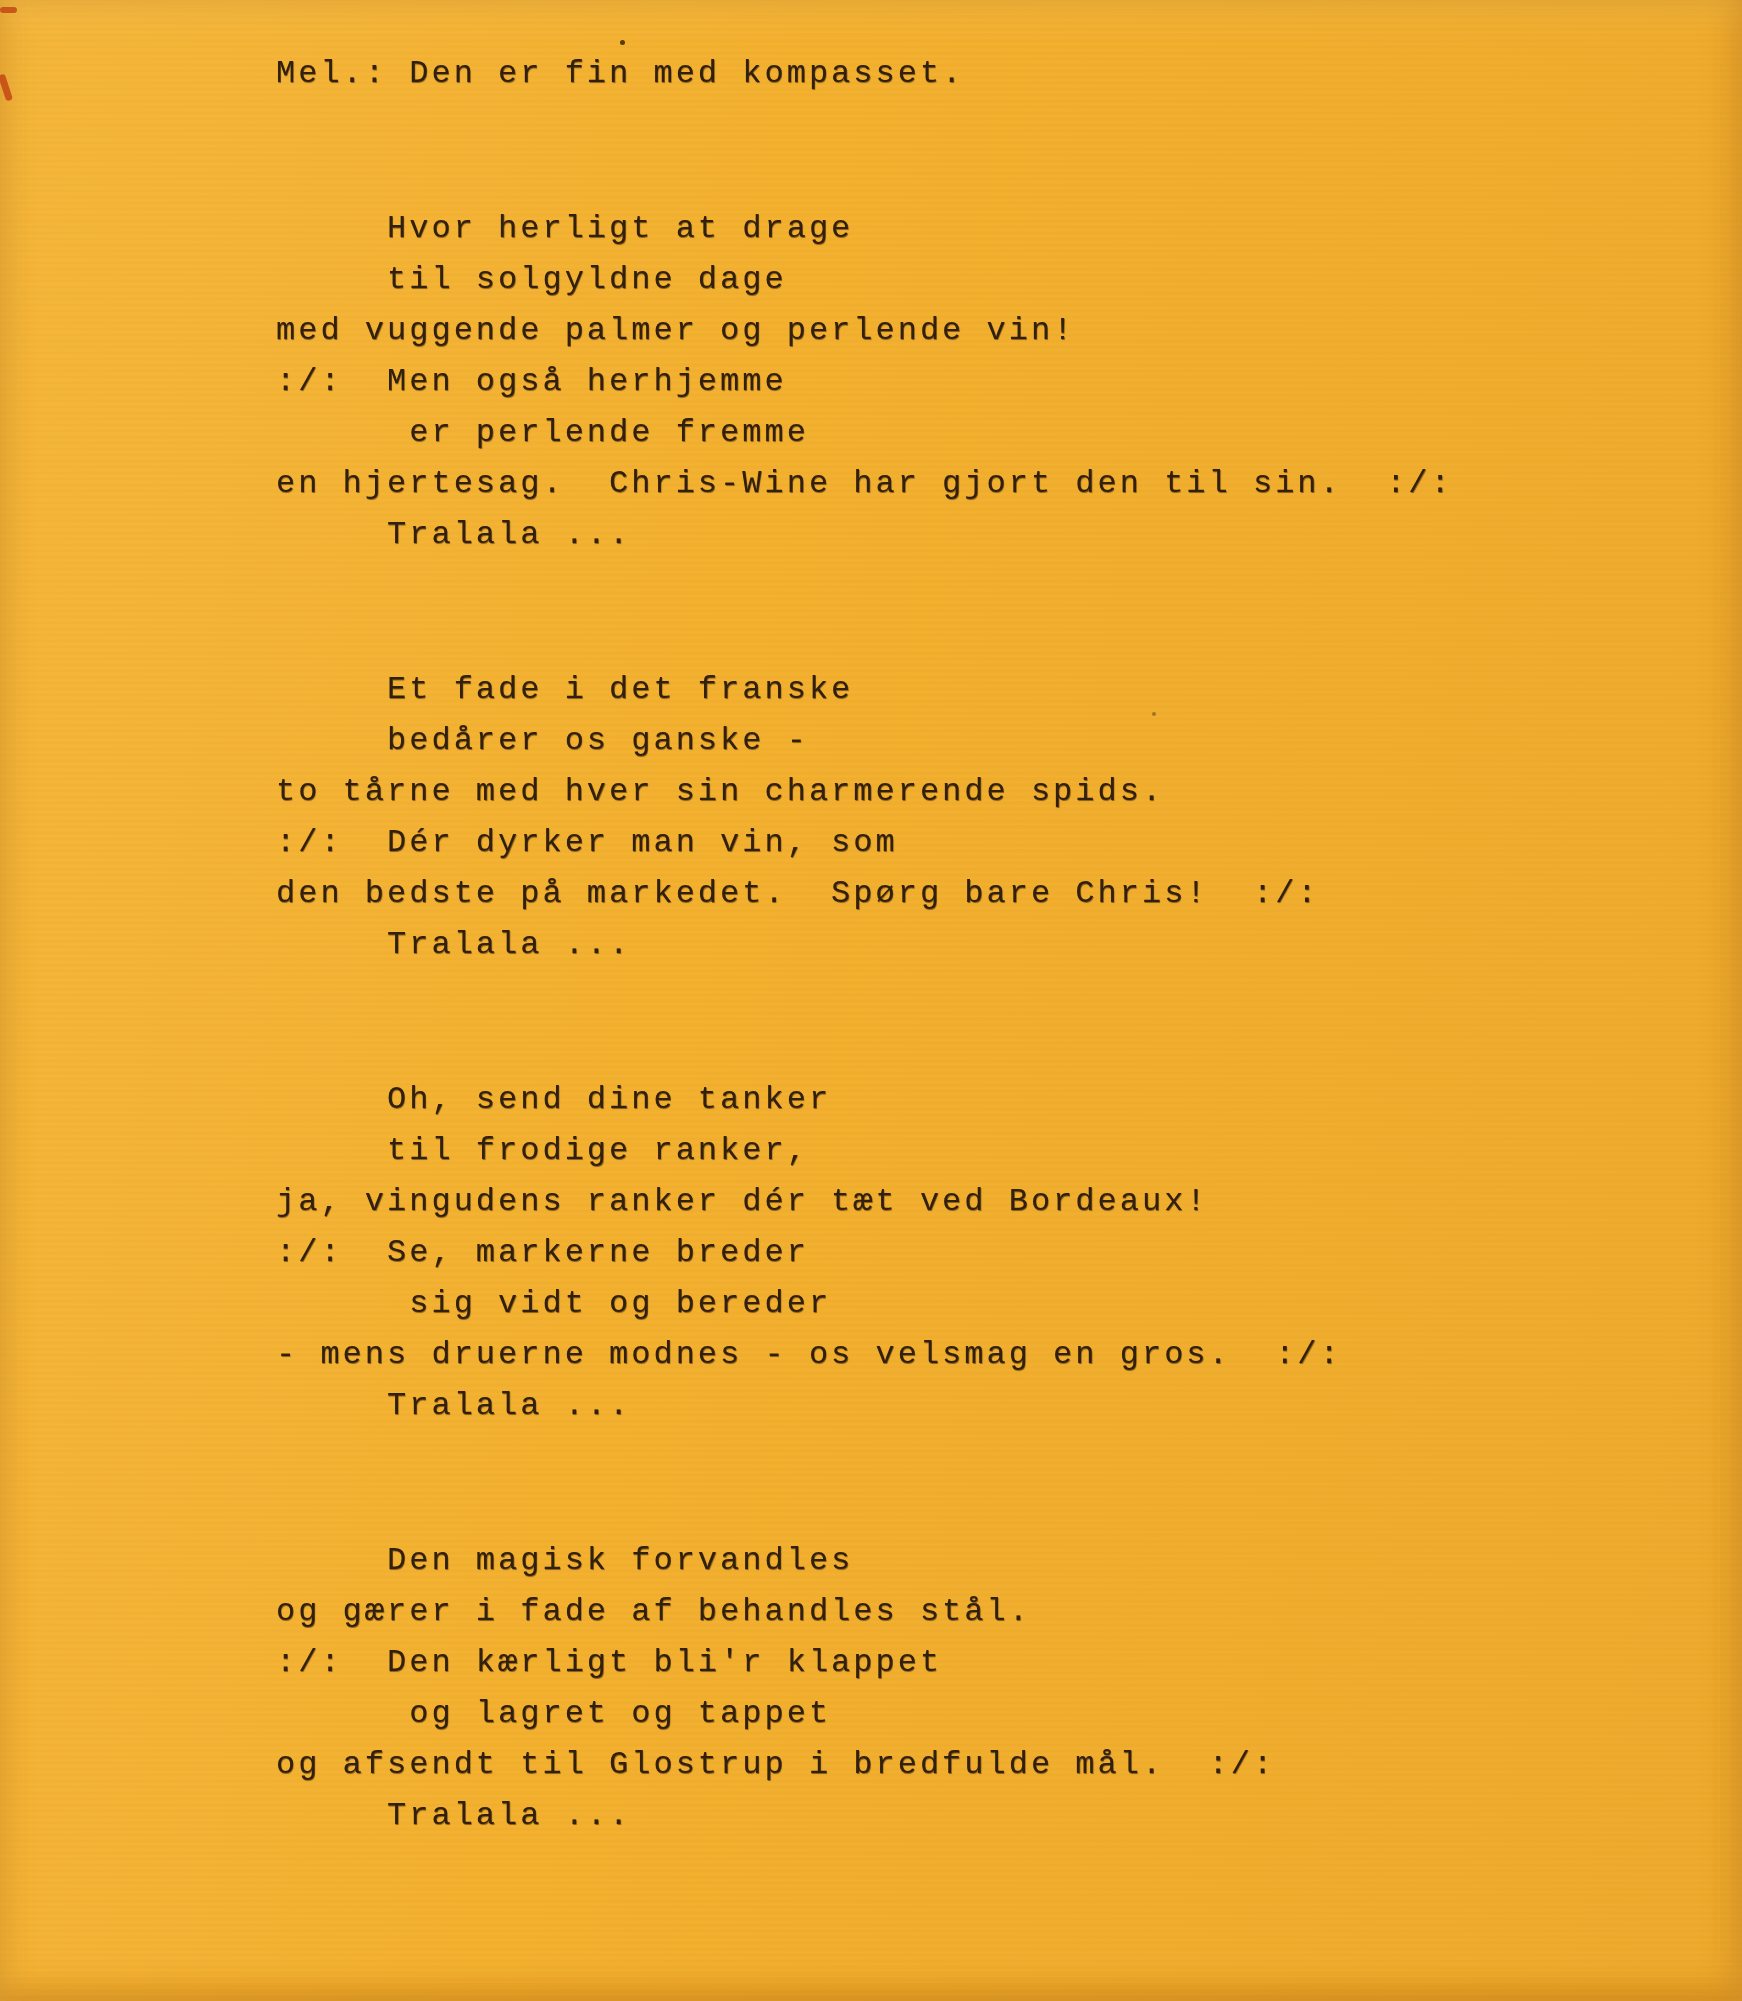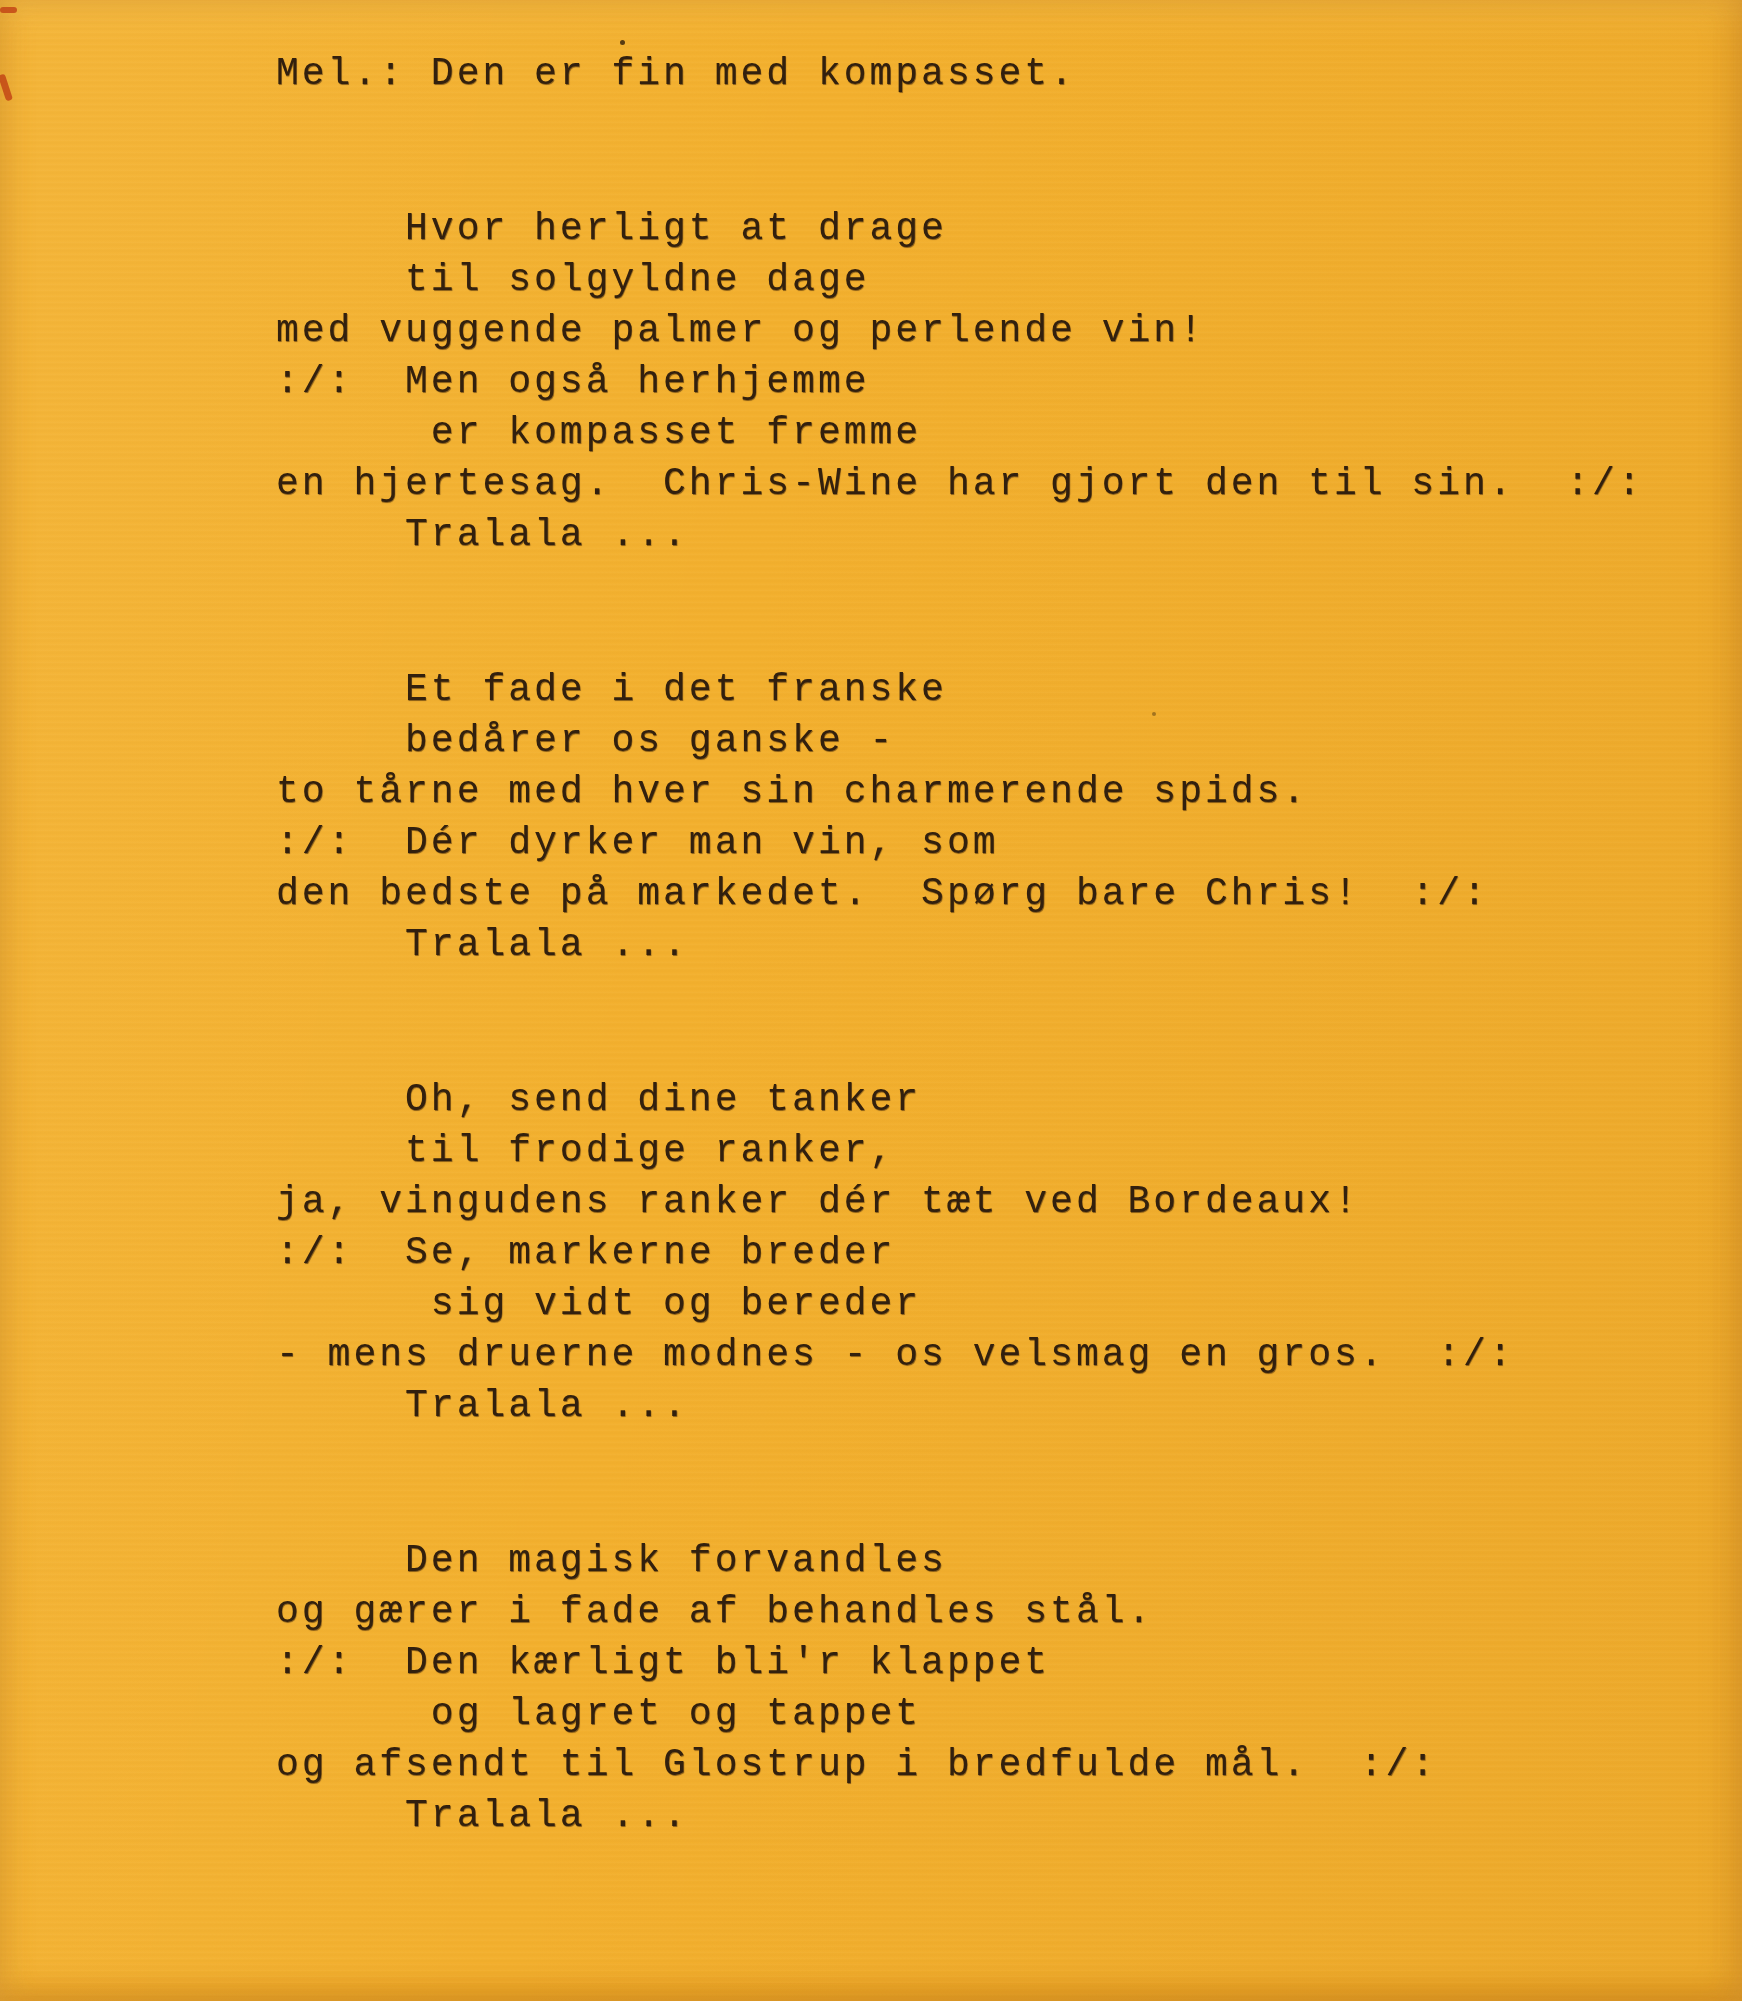--- a/index.html
+++ b/index.html
@@ -17,21 +17,21 @@
       linear-gradient(100deg, rgba(255,230,160,0.10), rgba(0,0,0,0) 40%, rgba(160,90,10,0.07) 95%),
       #f3b02e;
     box-shadow:
       inset 0 16px 34px rgba(255,228,150,0.16),
       inset 0 -12px 28px rgba(168,92,8,0.30),
       inset -14px 0 30px rgba(178,104,12,0.22),
       inset 12px 0 26px rgba(213,142,28,0.16);
     box-sizing: border-box;
     padding: 48px 0 0 276px;
     font-family: "Liberation Mono", "DejaVu Sans Mono", monospace;
-    font-size: 38px;
+    font-size: 32px;
     line-height: 51px;
     letter-spacing: 3px;
     color: #32200e;
     text-shadow: 0.6px 0.8px 0.7px rgba(52,28,6,0.55);
   }
   .line {
     white-space: pre;
     height: 51px;
   }
   .verse {
@@ -66,21 +66,21 @@
   <span class="speck s1"></span>
   <span class="speck s2"></span>
 
   <div class="line melody">Mel.: Den er fin med kompasset.</div>
 
   <div class="verse">
     <div class="line">     Hvor herligt at drage</div>
     <div class="line">     til solgyldne dage</div>
     <div class="line">med vuggende palmer og perlende vin!</div>
     <div class="line">:/:  Men også herhjemme</div>
-    <div class="line">      er kompasset fremme</div>
+    <div class="line">      er perlende fremme</div>
     <div class="line">en hjertesag.  Chris-Wine har gjort den til sin.  :/:</div>
     <div class="line">     Tralala ...</div>
   </div>
 
   <div class="verse">
     <div class="line">     Et fade i det franske</div>
     <div class="line">     bedårer os ganske -</div>
     <div class="line">to tårne med hver sin charmerende spids.</div>
     <div class="line">:/:  Dér dyrker man vin, som</div>
     <div class="line">den bedste på markedet.  Spørg bare Chris!  :/:</div>

